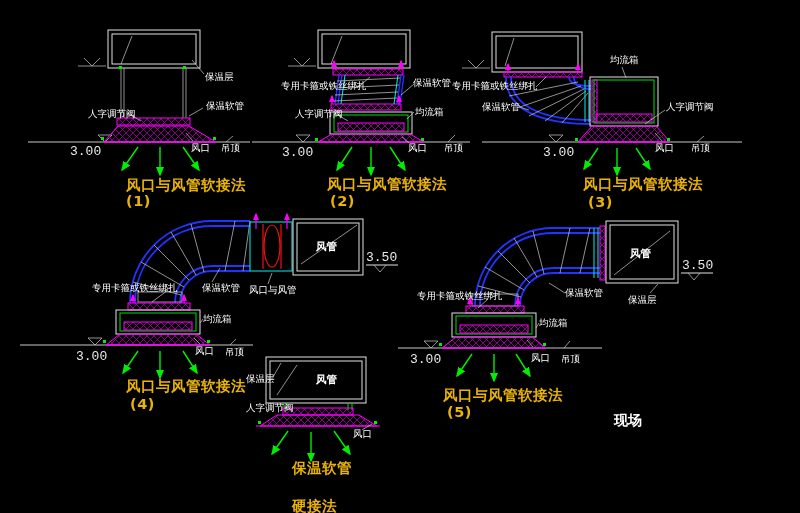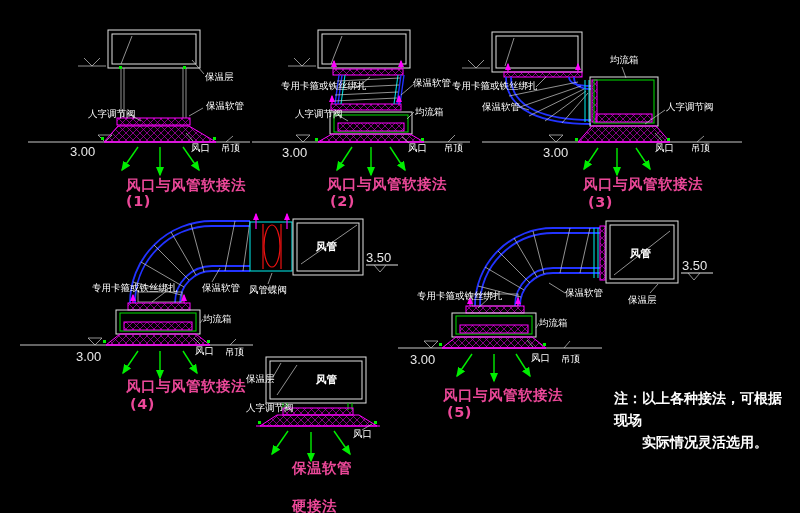--- a/index.html
+++ b/index.html
@@ -15,22 +15,22 @@
   .b  {stroke:#2233ff;fill:none;stroke-width:1.8;}
   .b2 {stroke:#2233ff;fill:none;stroke-width:1.4;}
   .c  {stroke:#00dddd;fill:none;stroke-width:1.1;}
   .r  {stroke:#ee1111;fill:none;stroke-width:1.2;}
   .g  {stroke:#00ee00;fill:none;stroke-width:1.4;}
   .gr {stroke:#00cc00;fill:none;stroke-width:1.1;}
   .gd {fill:#00ee00;stroke:none;}
   
   .lbl{position:absolute;color:#ffffff;font-size:9.5px;line-height:10px;white-space:nowrap;}
   .duc{position:absolute;color:#ffffff;font-size:10.5px;font-weight:bold;white-space:nowrap;}
-  .elev{position:absolute;color:#e8e8e8;font-size:13px;font-family:Liberation Sans, sans-serif;white-space:nowrap;}
-  .ttl{position:absolute;color:#ec4899;font-size:14.5px;font-weight:bold;letter-spacing:0.5px;white-space:nowrap;}
+  .elev{position:absolute;color:#e8e8e8;font-size:13px;font-family:Liberation Mono, monospace;white-space:nowrap;}
+  .ttl{position:absolute;color:#eab308;font-size:14.5px;font-weight:bold;letter-spacing:0.5px;white-space:nowrap;}
   .note{position:absolute;color:#ffffff;font-size:14px;font-weight:bold;white-space:nowrap;}
 </style>
 </head>
 <body>
 
 <div class="canvas">
 
 <svg width="800" height="513" viewBox="0 0 800 513">
 <defs>
   <pattern id="hm" width="7" height="7" patternUnits="userSpaceOnUse">
@@ -282,21 +282,21 @@
 <div class="lbl" style="left:482px;top:102px">保温软管</div>
 <div class="lbl" style="left:666px;top:102px">人字调节阀</div>
 <div class="lbl" style="left:655px;top:143px">风口</div>
 <div class="lbl" style="left:691px;top:143px">吊顶</div>
 <div class="elev" style="left:543px;top:145px">3.00</div>
 <div class="ttl" style="left:583px;top:175px">风口与风管软接法</div>
 <div class="ttl" style="left:588px;top:194px">(3)</div>
 
 <div class="lbl" style="left:92px;top:283px">专用卡箍或铁丝绑扎</div>
 <div class="lbl" style="left:202px;top:283px">保温软管</div>
-<div class="lbl" style="left:249px;top:285px">风管蝶阀</div>
+<div class="lbl" style="left:249px;top:285px">风口与风管</div>
 <div class="duc" style="left:316px;top:240px">风管</div>
 <div class="lbl" style="left:203px;top:314px">均流箱</div>
 <div class="lbl" style="left:195px;top:346px">风口</div>
 <div class="lbl" style="left:225px;top:347px">吊顶</div>
 <div class="elev" style="left:76px;top:349px">3.00</div>
 <div class="elev" style="left:366px;top:250px">3.50</div>
 <div class="ttl" style="left:126px;top:377px">风口与风管软接法</div>
 <div class="ttl" style="left:130px;top:396px">(4)</div>
 
 <div class="lbl" style="left:417px;top:291px">专用卡箍或铁丝绑扎</div>
@@ -311,17 +311,15 @@
 <div class="ttl" style="left:443px;top:386px">风口与风管软接法</div>
 <div class="ttl" style="left:447px;top:404px">(5)</div>
 
 <div class="lbl" style="left:246px;top:374px">保温层</div>
 <div class="duc" style="left:316px;top:373px">风管</div>
 <div class="lbl" style="left:246px;top:403px">人字调节阀</div>
 <div class="lbl" style="left:353px;top:429px">风口</div>
 <div class="ttl" style="left:292px;top:459px">保温软管</div>
 <div class="ttl" style="left:292px;top:497px">硬接法</div>
 
-<div class="note" style="left:614px;top:390px">注：以上各种接法，可根据</div>
 <div class="note" style="left:614px;top:412px">现场</div>
-<div class="note" style="left:642px;top:434px">实际情况灵活选用。</div>
 
 </div>
 
 </body></html>

